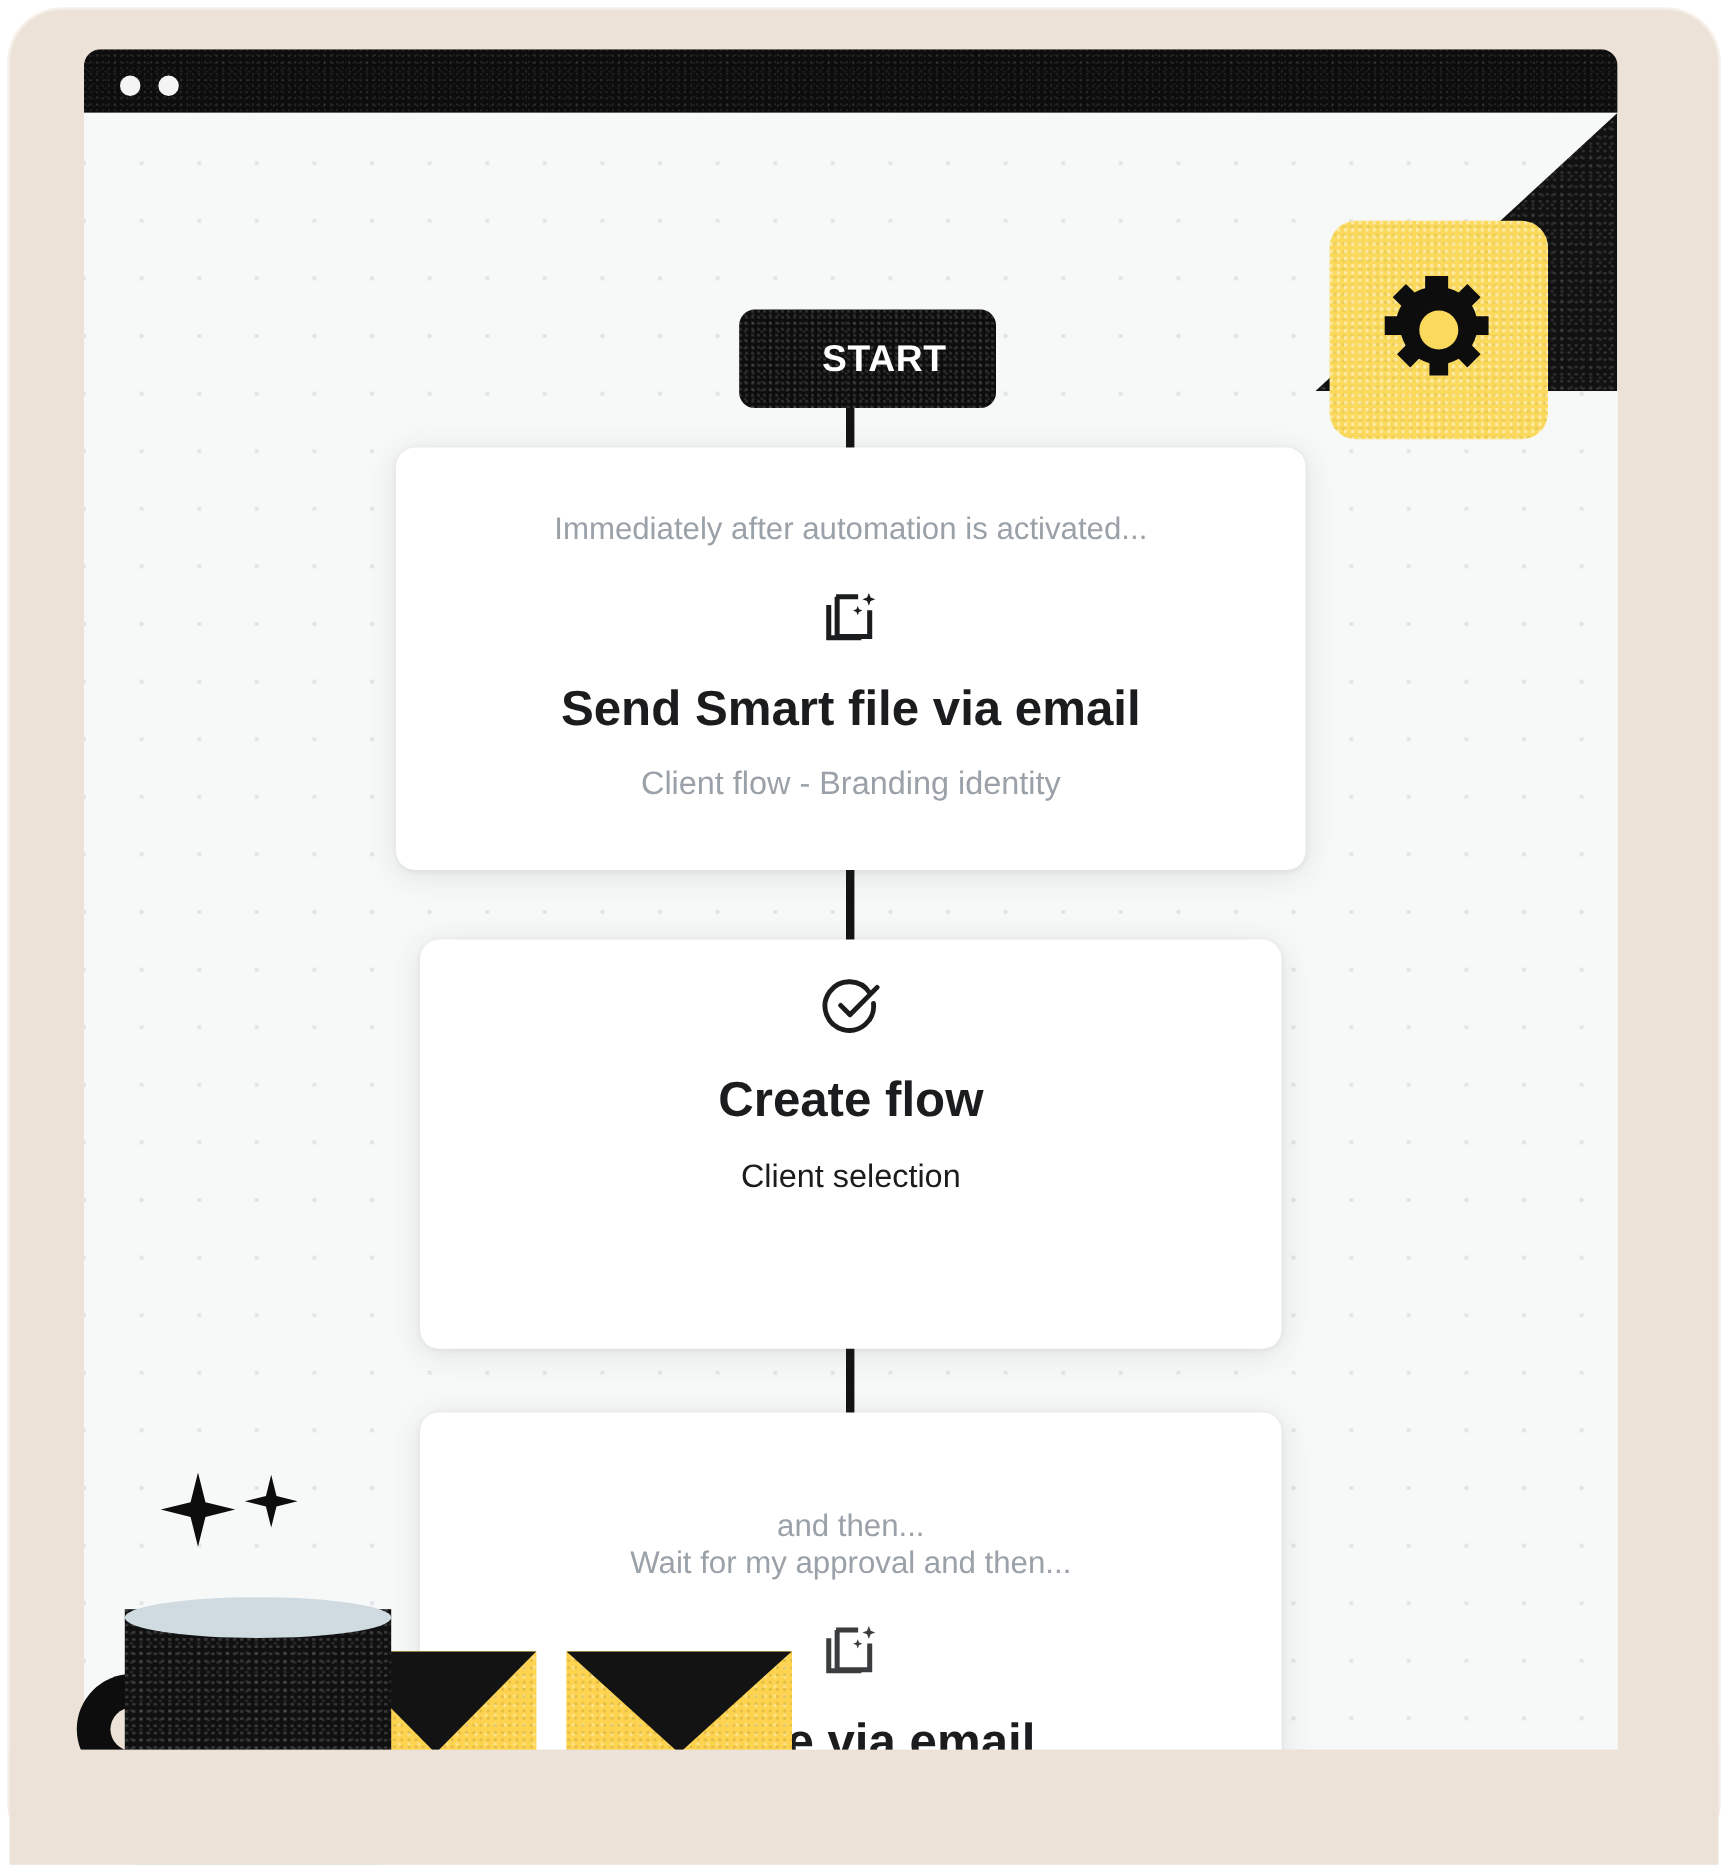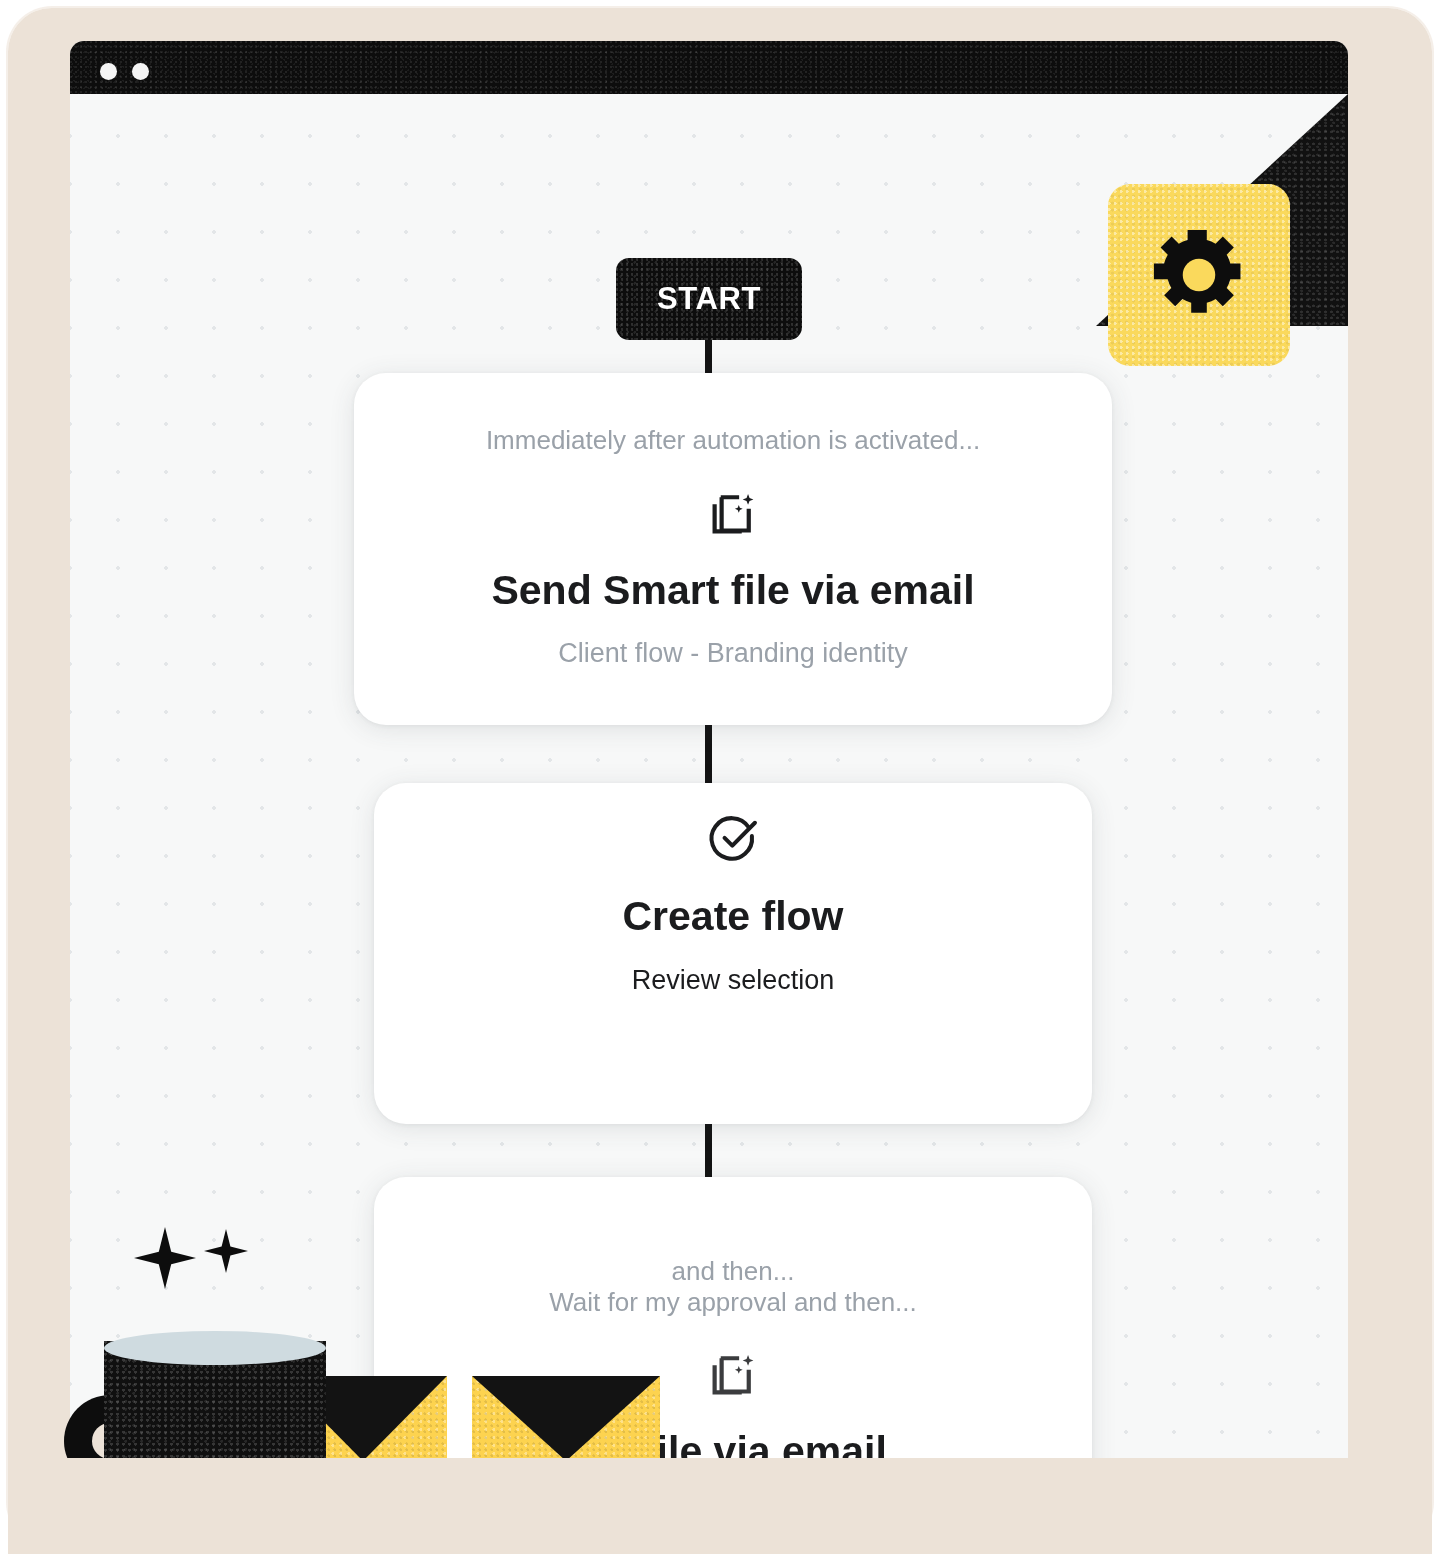--- a/index.html
+++ b/index.html
@@ -86,20 +86,21 @@
   .gear-tile svg{position:relative;z-index:1;}
 
   
   .flow{position:absolute;left:0;top:0;width:100%;height:100%;}
 
   .start-btn{
     position:absolute;left:546px;top:164px;width:186px;height:82px;
     background:#0d0d0d;border-radius:13px;
     display:flex;align-items:center;justify-content:center;
     z-index:4;
+    padding-left:28px;
   }
   .start-btn:before{
     content:"";position:absolute;inset:0;border-radius:13px;
     background-image:
       radial-gradient(circle at 22% 28%, rgba(255,255,255,.14) 0 1.2px, transparent 1.4px),
       radial-gradient(circle at 68% 62%, rgba(255,255,255,.10) 0 1.2px, transparent 1.4px);
     background-size:5px 5px,7px 7px;
   }
   .start-btn span{
     position:relative;z-index:1;color:#fff;font-size:31px;font-weight:bold;
@@ -107,24 +108,23 @@
   }
 
   .connector{
     position:absolute;left:635px;width:7px;background:#131313;z-index:1;
   }
   .c1{top:244px;height:42px;}
   .c2{top:628px;height:64px;}
   .c3{top:1027px;height:58px;}
 
   .card{
-    position:absolute;background:#fff;border-radius:32px;z-index:3;
+    position:absolute;background:#fff;border-radius:16px;z-index:3;
     box-shadow:0 4px 26px rgba(60,64,70,.12), 0 1px 4px rgba(60,64,70,.07);
     text-align:center;
-    margin-left:24px;
   }
   .card1{left:260px;top:279px;width:758px;height:352px;}
   .card2{left:280px;top:689px;width:718px;height:341px;}
   .card3{left:280px;top:1083px;width:718px;height:341px;}
 
   .card-when{
     color:#9aa1a9;font-size:26px;line-height:1.22;font-weight:400;
   }
   .card1 .card-when{margin-top:52px;}
   .card2 .card-when{margin-top:51px;}
@@ -252,21 +252,21 @@
         <div class="connector c2"></div>
 
         <div class="card card2">
           <div class="card-icon">
             <svg width="54" height="54" viewBox="0 0 32 32">
               <path fill="none" stroke="#1b1c1e" stroke-width="2.4" stroke-linecap="round" d="M25.4 9.2A12 12 0 1 0 27.2 14.3"></path>
               <path fill="none" stroke="#1b1c1e" stroke-width="2.4" stroke-linecap="round" stroke-linejoin="round" d="M11 15.3l4.6 4.6L29 6.4"></path>
             </svg>
           </div>
           <div class="card-title">Create flow</div>
-          <div class="card-sub">Review selection</div>
+          <div class="card-sub">Client selection</div>
         </div>
 
         <div class="connector c3"></div>
 
         <div class="card card3">
           <div class="card-when">
             <br>
             <span>and then...</span><br>
             <span>Wait for my approval and then...</span>
           </div>

